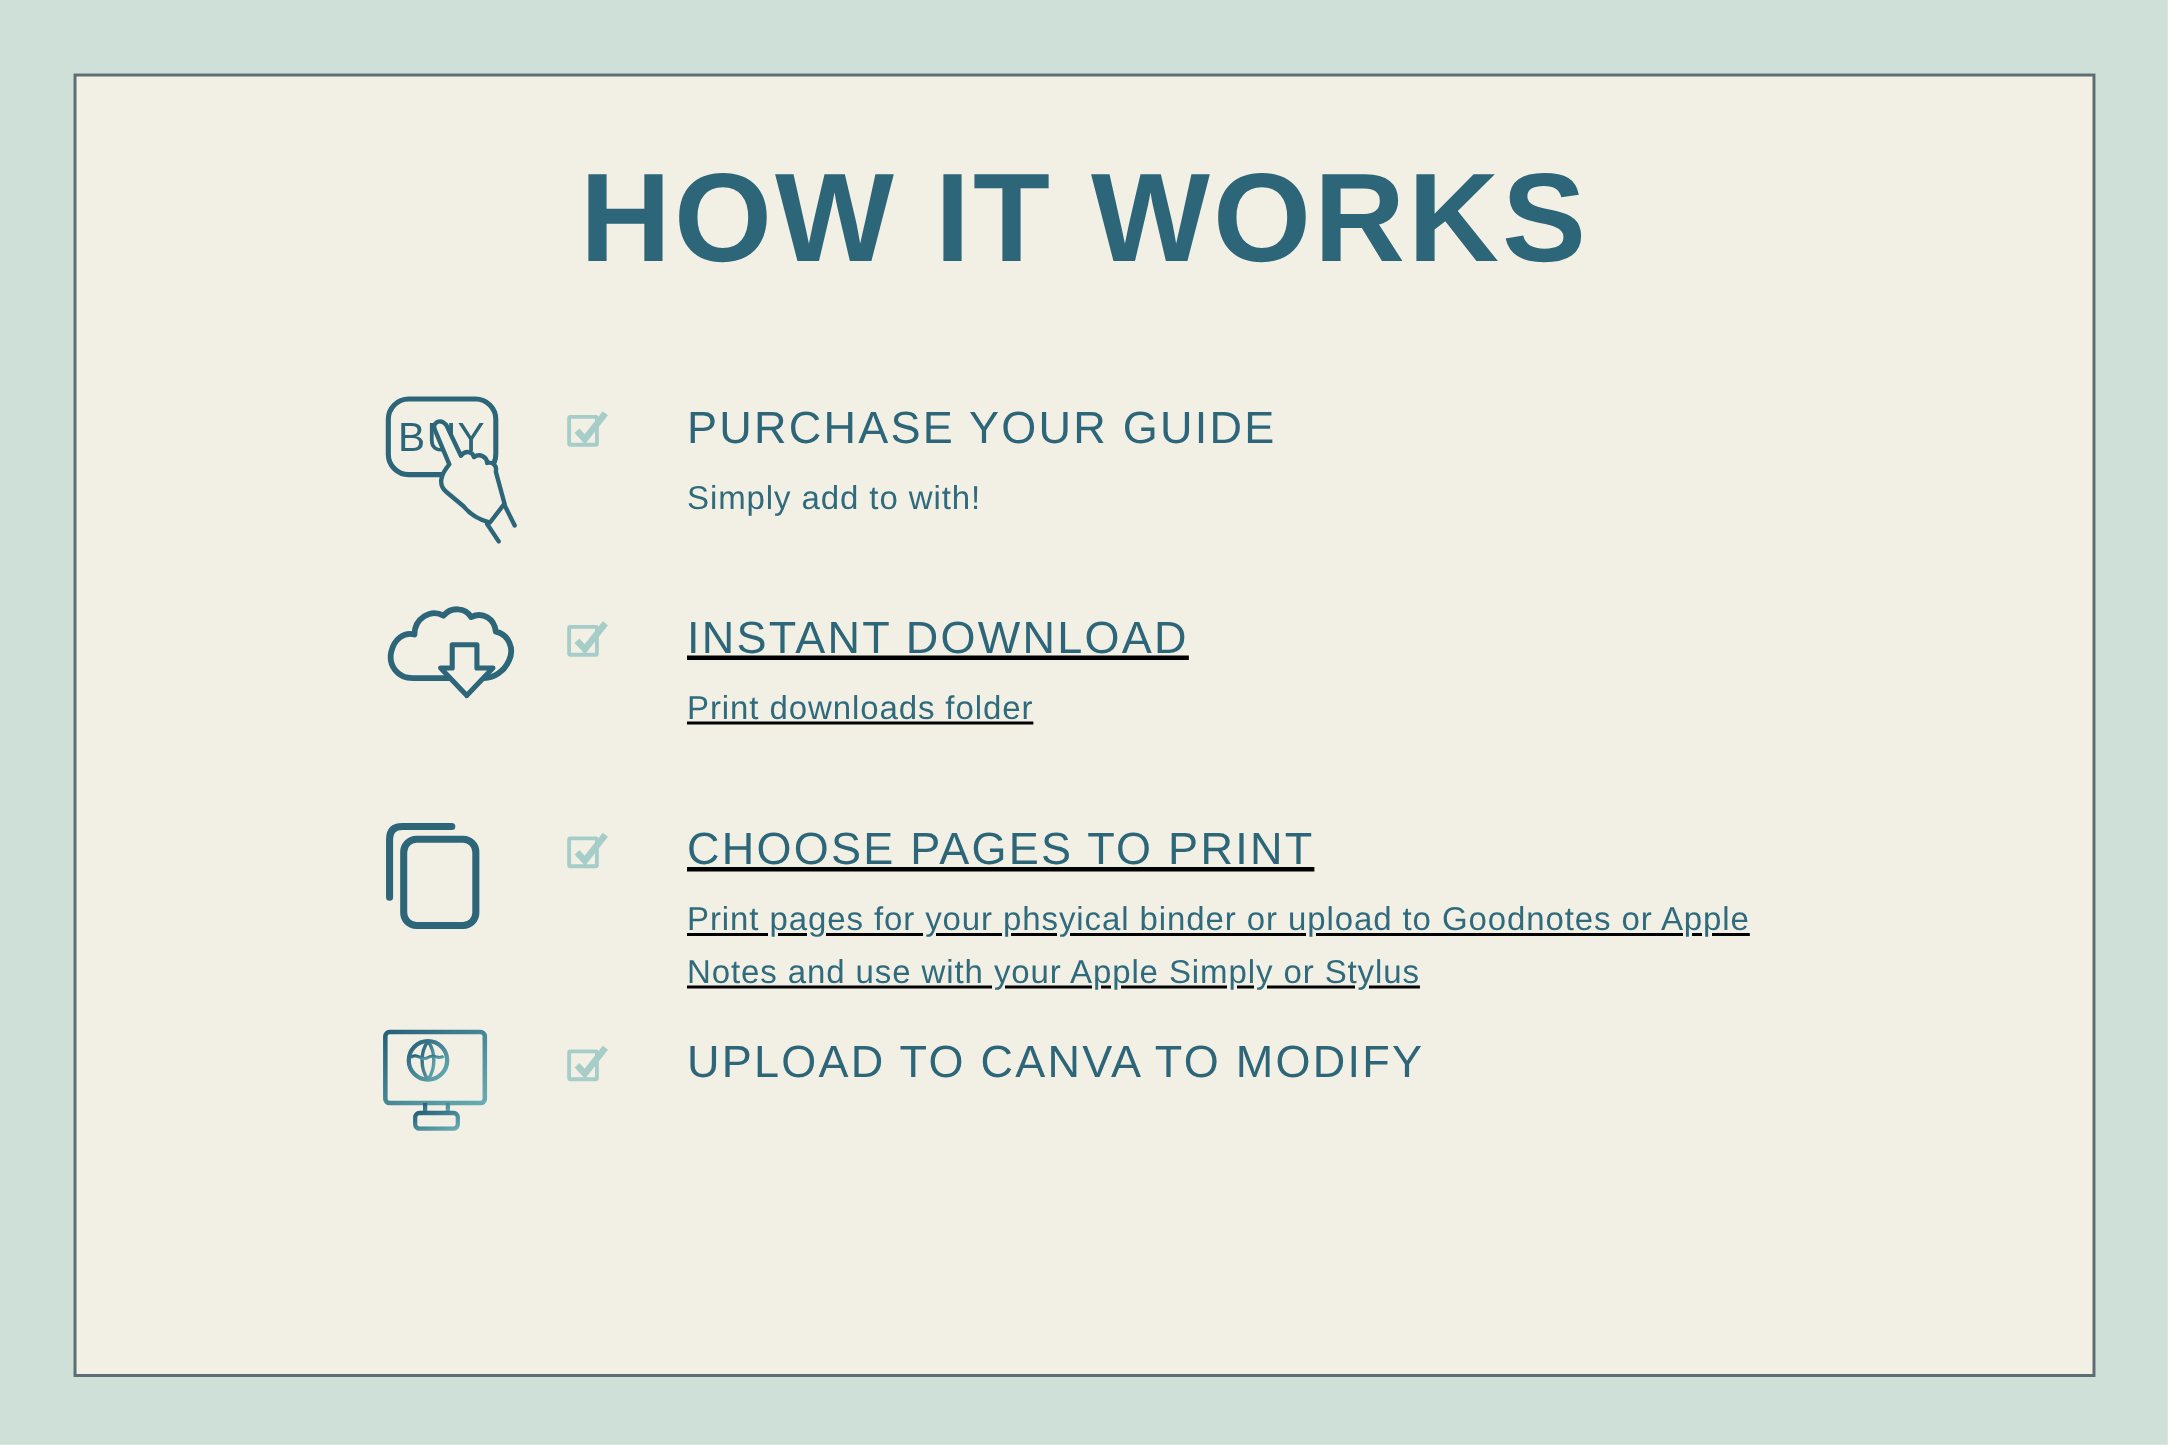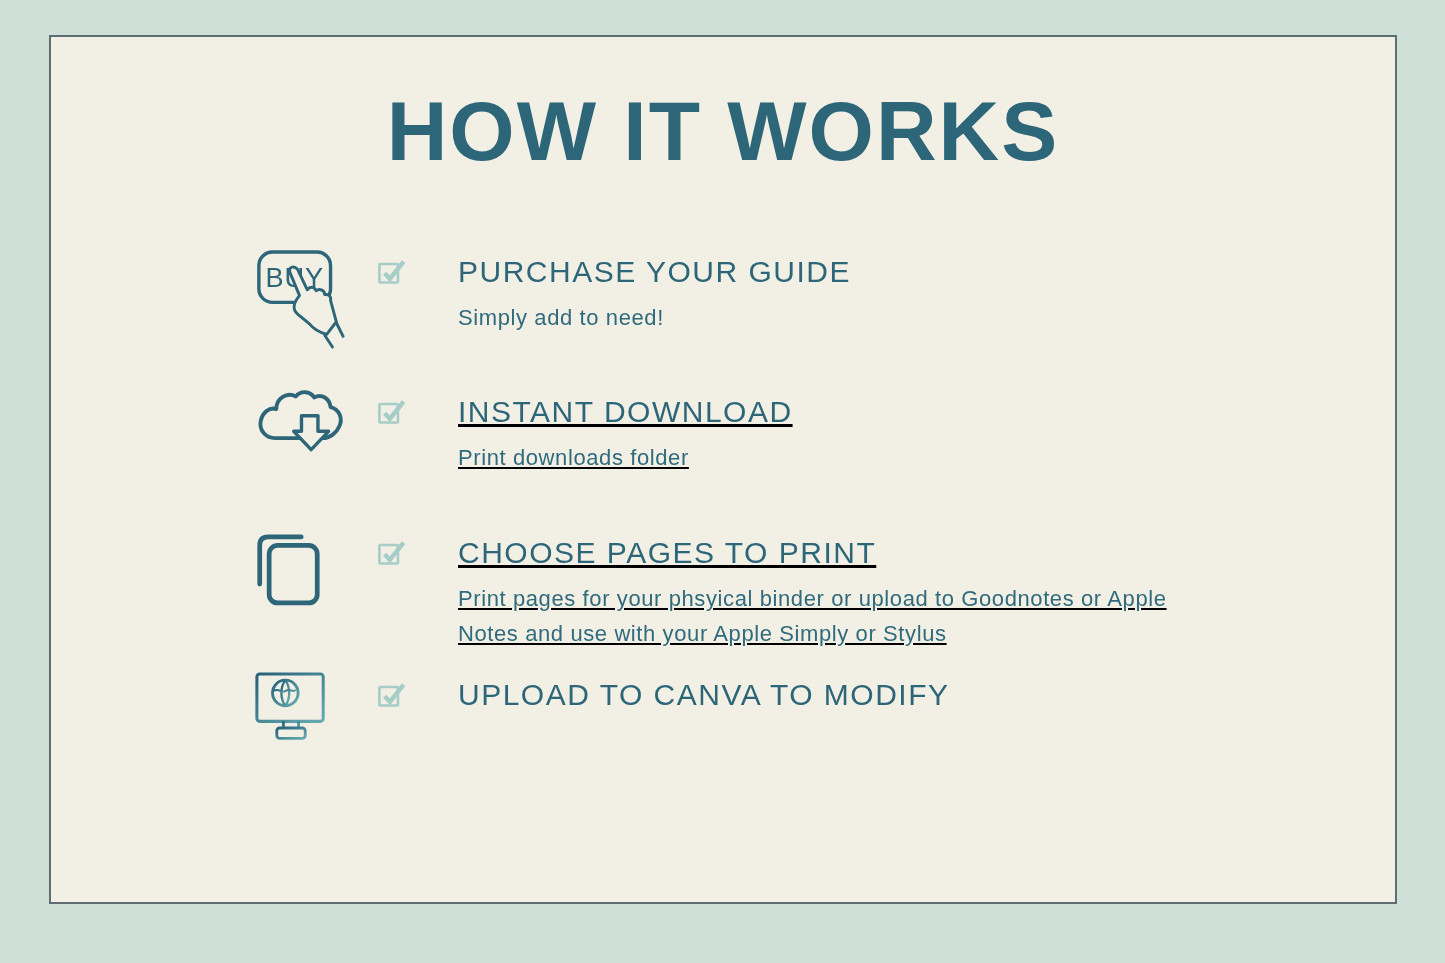--- a/index.html
+++ b/index.html
@@ -10,21 +10,21 @@
     overflow: hidden;
   }
   .canvas {
     position: relative;
     width: 1445px;
     height: 963px;
     background: #cfe0d9;
   }
   .panel {
     position: absolute;
-    left: 49px; top: 35px;
+    left: 49px; top: 49px;
     width: 1348px; height: 869px;
     background: #f2efe5;
     border: 2px solid #5d6d73;
   }
   .title {
     position: absolute;
     top: 52px; left: 0; right: 0;
     text-align: center;
     font-size: 84px;
     font-weight: bold;
@@ -91,21 +91,21 @@
         </svg>
       </div>
       <div class="step-check">
         <svg width="29" height="28" viewBox="0 0 36 34" fill="none">
           <rect x="3" y="7" width="23" height="23" rx="1" stroke="#a7cdc8" stroke-width="3.2"></rect>
           <path d="M9.5,18.5 L16,25.5 L33,4" stroke="#a7cdc8" stroke-width="5.5"></path>
         </svg>
       </div>
       <div class="step-body">
         <div class="step-heading">PURCHASE YOUR GUIDE</div>
-        <div class="step-desc">Simply add to need!</div>
+        <div class="step-desc">Simply add to with!</div>
       </div>
     </div>
 
     <div class="step step-2">
       <div class="step-icon">
         <svg width="92" height="74" viewBox="0 0 95 75" fill="none">
           <path d="M21,51 C10,51 4,42 6,33 C8,24 15,19 22,21 C22,10 33,3 42,8
                    C47,2 57,2 61,9 C69,5 77,10 78,19 C87,21 91,31 87,39 C84,46 77,51 70,51 Z" stroke="#2c6678" stroke-width="4" stroke-linejoin="round"></path>
           <path d="M48,28 L65,28 L65,44 L76,44 L58,63 L40,44 L48,44 Z" fill="#f2efe5" stroke="#2c6678" stroke-width="3.5" stroke-linejoin="round"></path>
         </svg>

